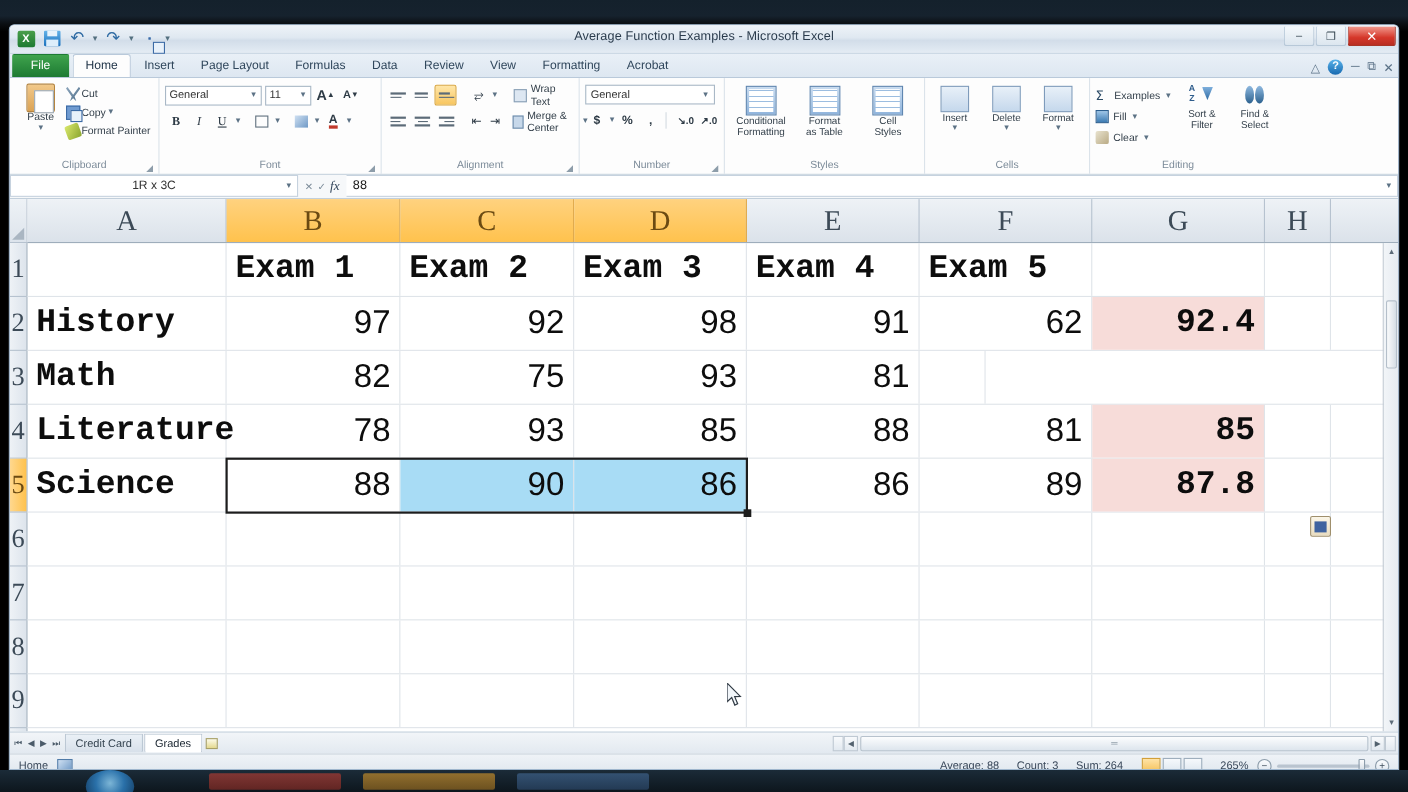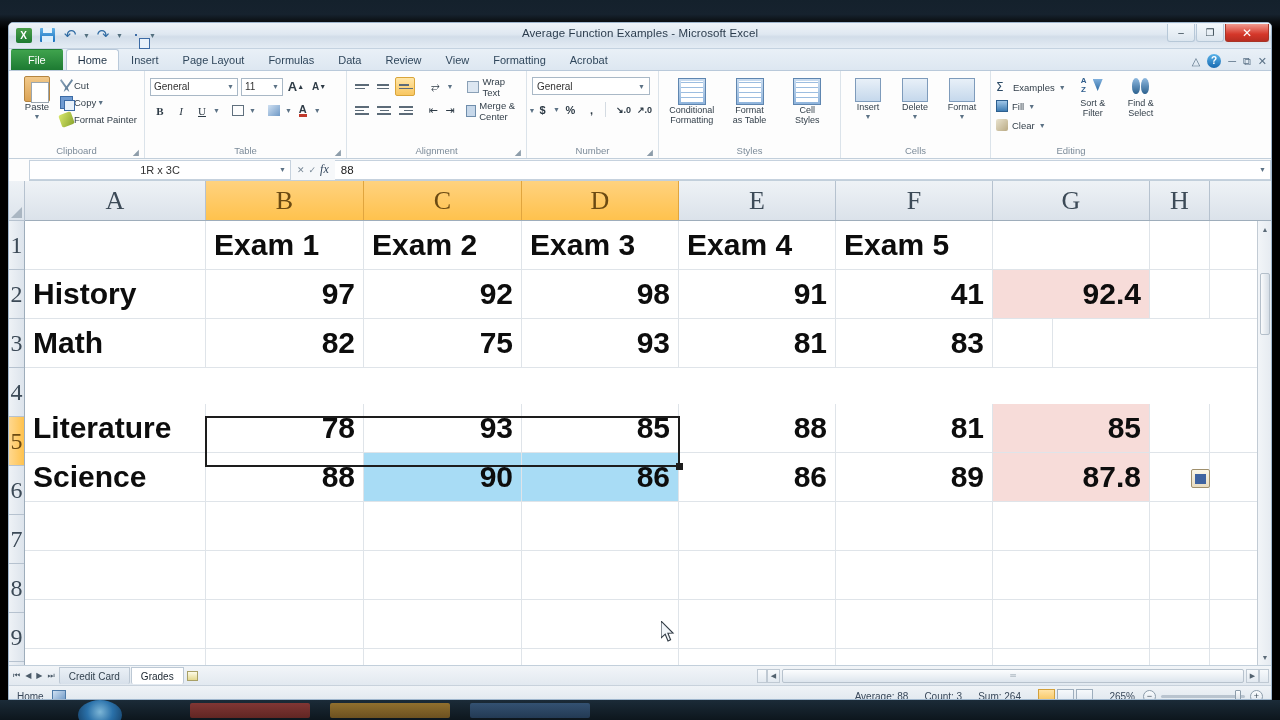--- a/index.html
+++ b/index.html
@@ -200,21 +200,21 @@
   .sortico:before{content:"A\A Z";white-space:pre;position:absolute;left:0;top:0;font-size:8px;color:#2f5d8c;line-height:9px;font-weight:bold;}
   .sortico:after{content:"";position:absolute;right:2px;top:3px;width:10px;height:12px;
     background:linear-gradient(180deg,#7fb0dd,#2f6ba3);clip-path:polygon(0 0,100% 0,50% 100%);}
   .findico{width:24px;height:22px;position:relative;}
   .findico:before{content:"";position:absolute;left:3px;top:2px;width:8px;height:16px;border-radius:50% 50% 45% 45%;background:linear-gradient(180deg,#8fb9e0,#2d628f);}
   .findico:after{content:"";position:absolute;left:12px;top:2px;width:8px;height:16px;border-radius:50% 50% 45% 45%;background:linear-gradient(180deg,#8fb9e0,#2d628f);}
 
   
   .formula-bar {
     position: relative; height: 22px; background: #f6f8fa;
-    border-bottom: 1px solid #c2cfdb; display:flex; align-items:center;margin-left:20px;
+    border-bottom: 1px solid #c2cfdb; display:flex; 
   }
   .namebox {
     width: 262px; height: 20px; background: #fff; border: 1px solid #c6d2de;
     display:flex; align-items:center; justify-content:center; position:relative;
     font-size: 11px; color: #333;
   }
   .namebox .arr { position:absolute; right:4px; font-size:7px; color:#5c7285; }
   .fx-group { display:flex; align-items:center; gap:4px; padding: 0 6px; }
   .fxbtn { font-size:9px; color:#7a8a98; }
   .fx { font-family:"Liberation Serif",serif; font-style:italic; font-size:12px; color:#33465c; }
@@ -262,22 +262,22 @@
   .rh.sel { background: linear-gradient(90deg,#ffd88f,#ffc24d); color:#6b4a12; }
   .cells { position:absolute; left:16px; top:40px; right:0; bottom:0; }
   .grow { display:flex; border-bottom:1px solid #dfe4e9; }
   .gcell {
     border-right:1px solid #dfe4e9; position:relative;
     display:flex; align-items:center;
     font-family:"Liberation Sans", sans-serif;
     font-size:30px; color:#0d0d0d; padding: 0 8px;
     white-space:nowrap;
   }
-  .gcell.right { justify-content:flex-end;font-weight:bold; }
-  .gcell.bold { font-weight:bold; }
+  .gcell.right { justify-content:flex-end; }
+  .gcell.bold { font-weight:bold;font-family:Liberation Mono, monospace; }
   .gcell.pink { background:#f7dcd9; }
   .gcell.selrange { background:#a8dcf5; }
   .gcell.active { background:#ffffff; }
 
   .selbox {
     position:absolute; border:2.5px solid #1d1d1d; pointer-events:none; z-index:6;
   }
   .fillhandle {
     position:absolute; width:7px; height:7px; background:#1d1d1d; z-index:7;
   }
@@ -471,21 +471,21 @@
                 <span style="width:12px;height:11px;background:linear-gradient(135deg,#cfe0f2,#6f99c6);display:inline-block;"></span>
               </div>
             <div class="chev">▼</div>
             <div class="fbtn">
                 <span style="display:inline-block;font-weight:bold;font-size:11px;border-bottom:3px solid #c0392b;line-height:10px;">A</span>
               </div>
             <div class="chev">▼</div>
           </div>
         </div>
         <div class="rgroup-title">
-          <span>Table</span>
+          <span>Font</span>
           <span class="dlg">◢</span>
         </div>
       </div>
 
       <div class="rgroup" style="width:180px;">
         <div class="rgroup-body" style="flex-direction:column;padding-top:4px;">
           <div style="display:flex;gap:2px;align-items:center;">
             <div class="align-btn">
                 <i style="width:14px;"></i>
                 <i style="width:10px;"></i>
@@ -696,34 +696,33 @@
             <div class="gcell bold" style="width: 157px;">Exam 5</div>
             <div class="gcell right" style="width: 157px;"></div>
             <div class="gcell" style="width: 60px;"></div>
           </div>
           <div class="grow" style="height: 49px;">
             <div class="gcell bold" style="width: 181px;">History</div>
             <div class="gcell right" style="width: 158px;">97</div>
             <div class="gcell right" style="width: 158px;">92</div>
             <div class="gcell right" style="width: 157px;">98</div>
             <div class="gcell right" style="width: 157px;">91</div>
-            <div class="gcell right" style="width: 157px;">41</div>
+            <div class="gcell right" style="width: 157px;">62</div>
             <div class="gcell right bold pink" style="width: 157px;">92.4</div>
             <div class="gcell" style="width: 60px;"></div>
           </div>
           <div class="grow" style="height: 49px;">
             <div class="gcell bold" style="width: 181px;">Math</div>
             <div class="gcell right" style="width: 158px;">82</div>
             <div class="gcell right" style="width: 158px;">75</div>
             <div class="gcell right" style="width: 157px;">93</div>
             <div class="gcell right" style="width: 157px;">81</div>
-            <div class="gcell right" style="width: 157px;">83</div>
             <div class="gcell" style="width: 60px;"></div>
           </div>
-          <div class="grow" style="height: 49px; margin-top: 36px;">
+          <div class="grow" style="height: 49px;">
             <div class="gcell bold" style="width: 181px;">Literature</div>
             <div class="gcell right" style="width: 158px;">78</div>
             <div class="gcell right" style="width: 158px;">93</div>
             <div class="gcell right" style="width: 157px;">85</div>
             <div class="gcell right" style="width: 157px;">88</div>
             <div class="gcell right" style="width: 157px;">81</div>
             <div class="gcell right bold pink" style="width: 157px;">85</div>
             <div class="gcell" style="width: 60px;"></div>
           </div>
           <div class="grow" style="height: 49px;">

